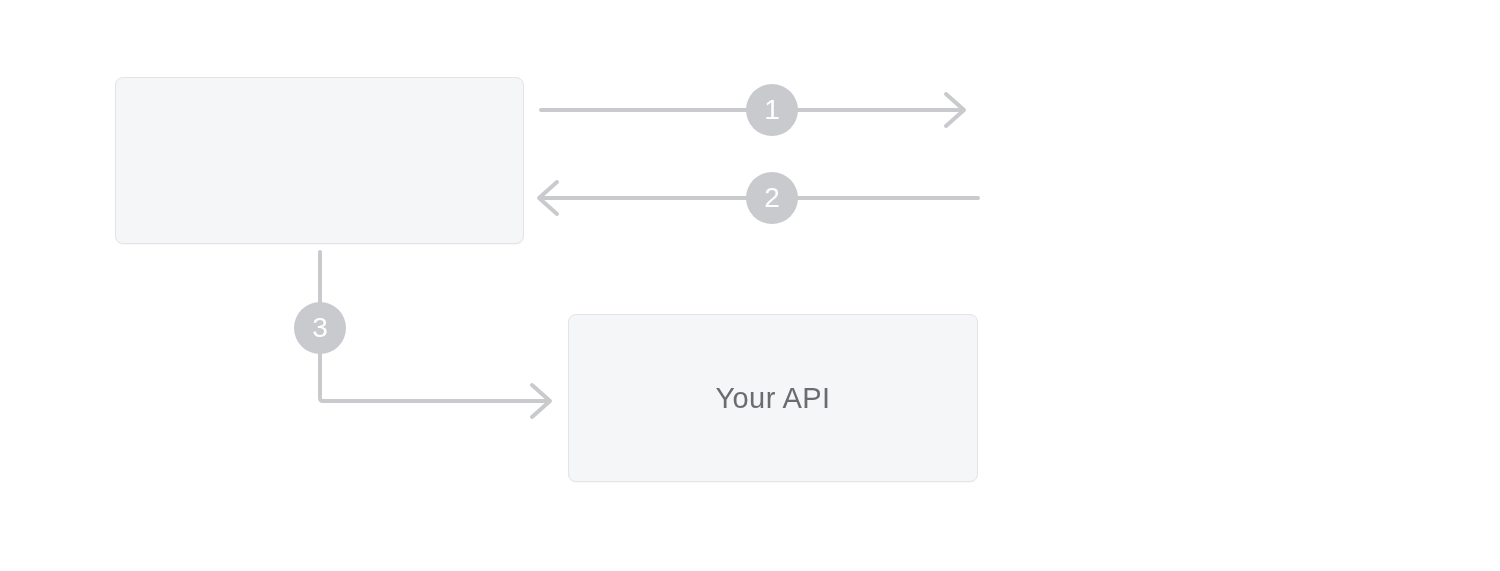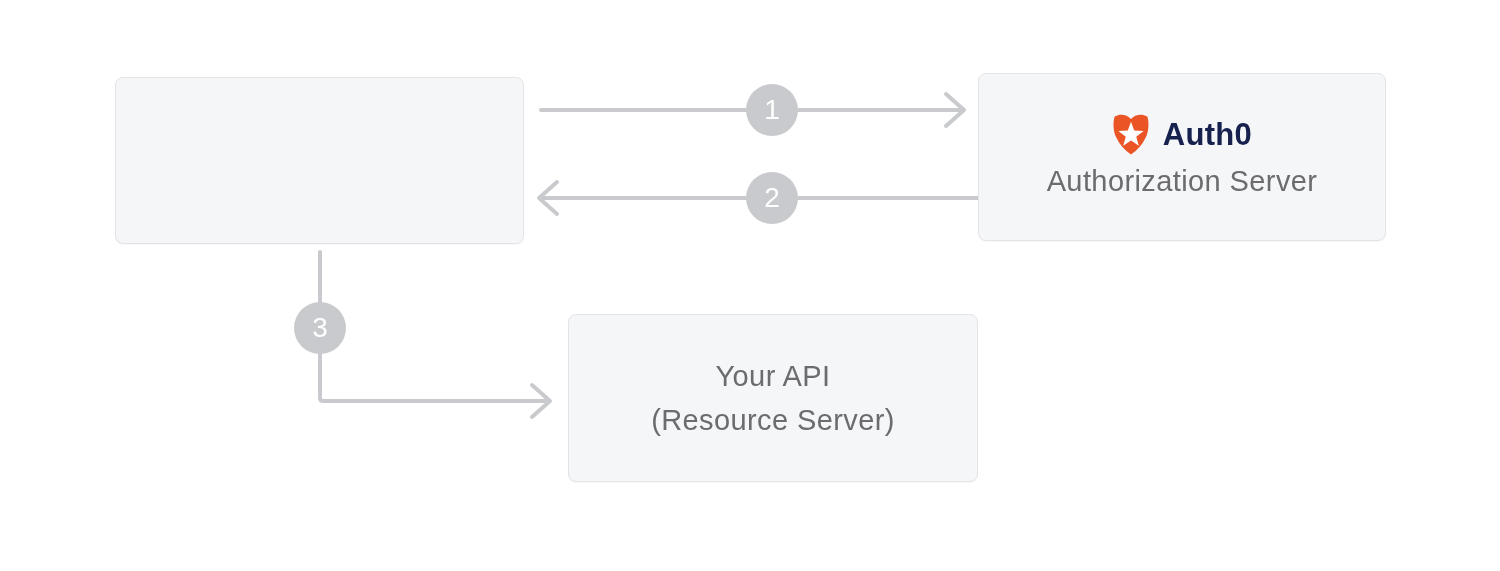--- a/index.html
+++ b/index.html
@@ -84,33 +84,22 @@
 
     <g stroke="var(--connector,#c9cacd)" stroke-width="4" stroke-linecap="round" stroke-linejoin="round">
       <path d="M320 252 L320 398 Q320 401 323 401 L546 401"></path>
       <path d="M532 385 L550 401 L532 417"></path>
     </g>
   </svg>
 
   <div class="node node-application">
   </div>
 
-  <div class="node node-auth-server">
-    <div class="brand-row">
-      <svg width="38" height="42" viewBox="0 0 100 110" aria-hidden="true">
-        <path d="M50 13 C58 4 72 0 84 3 L93 6 C98 22 97 44 89 61 C80 80 67 95 50 106 C33 95 20 80 11 61 C3 44 2 22 7 6 L16 3 C28 0 42 4 50 13 Z" fill="var(--auth0-orange,#eb5424)"></path>
-        <polygon points="50,20 58.5,43.3 83.3,44.2 63.8,59.5 70.6,83.3 50,69.5 29.4,83.3 36.2,59.5 16.7,44.2 41.5,43.3" fill="#ffffff"></polygon>
-      </svg>
-      <span class="brand-name">Auth0</span>
-    </div>
-    <div class="node-line">Authorization Server</div>
-  </div>
 
   <div class="node node-api">
     <div class="node-line">Your API</div>
-    <div class="node-line">(Resource Server)</div>
   </div>
 
   <div class="step step-1">1</div>
   <div class="step step-2">2</div>
   <div class="step step-3">3</div>
 
 </div>
 
 </body></html>

